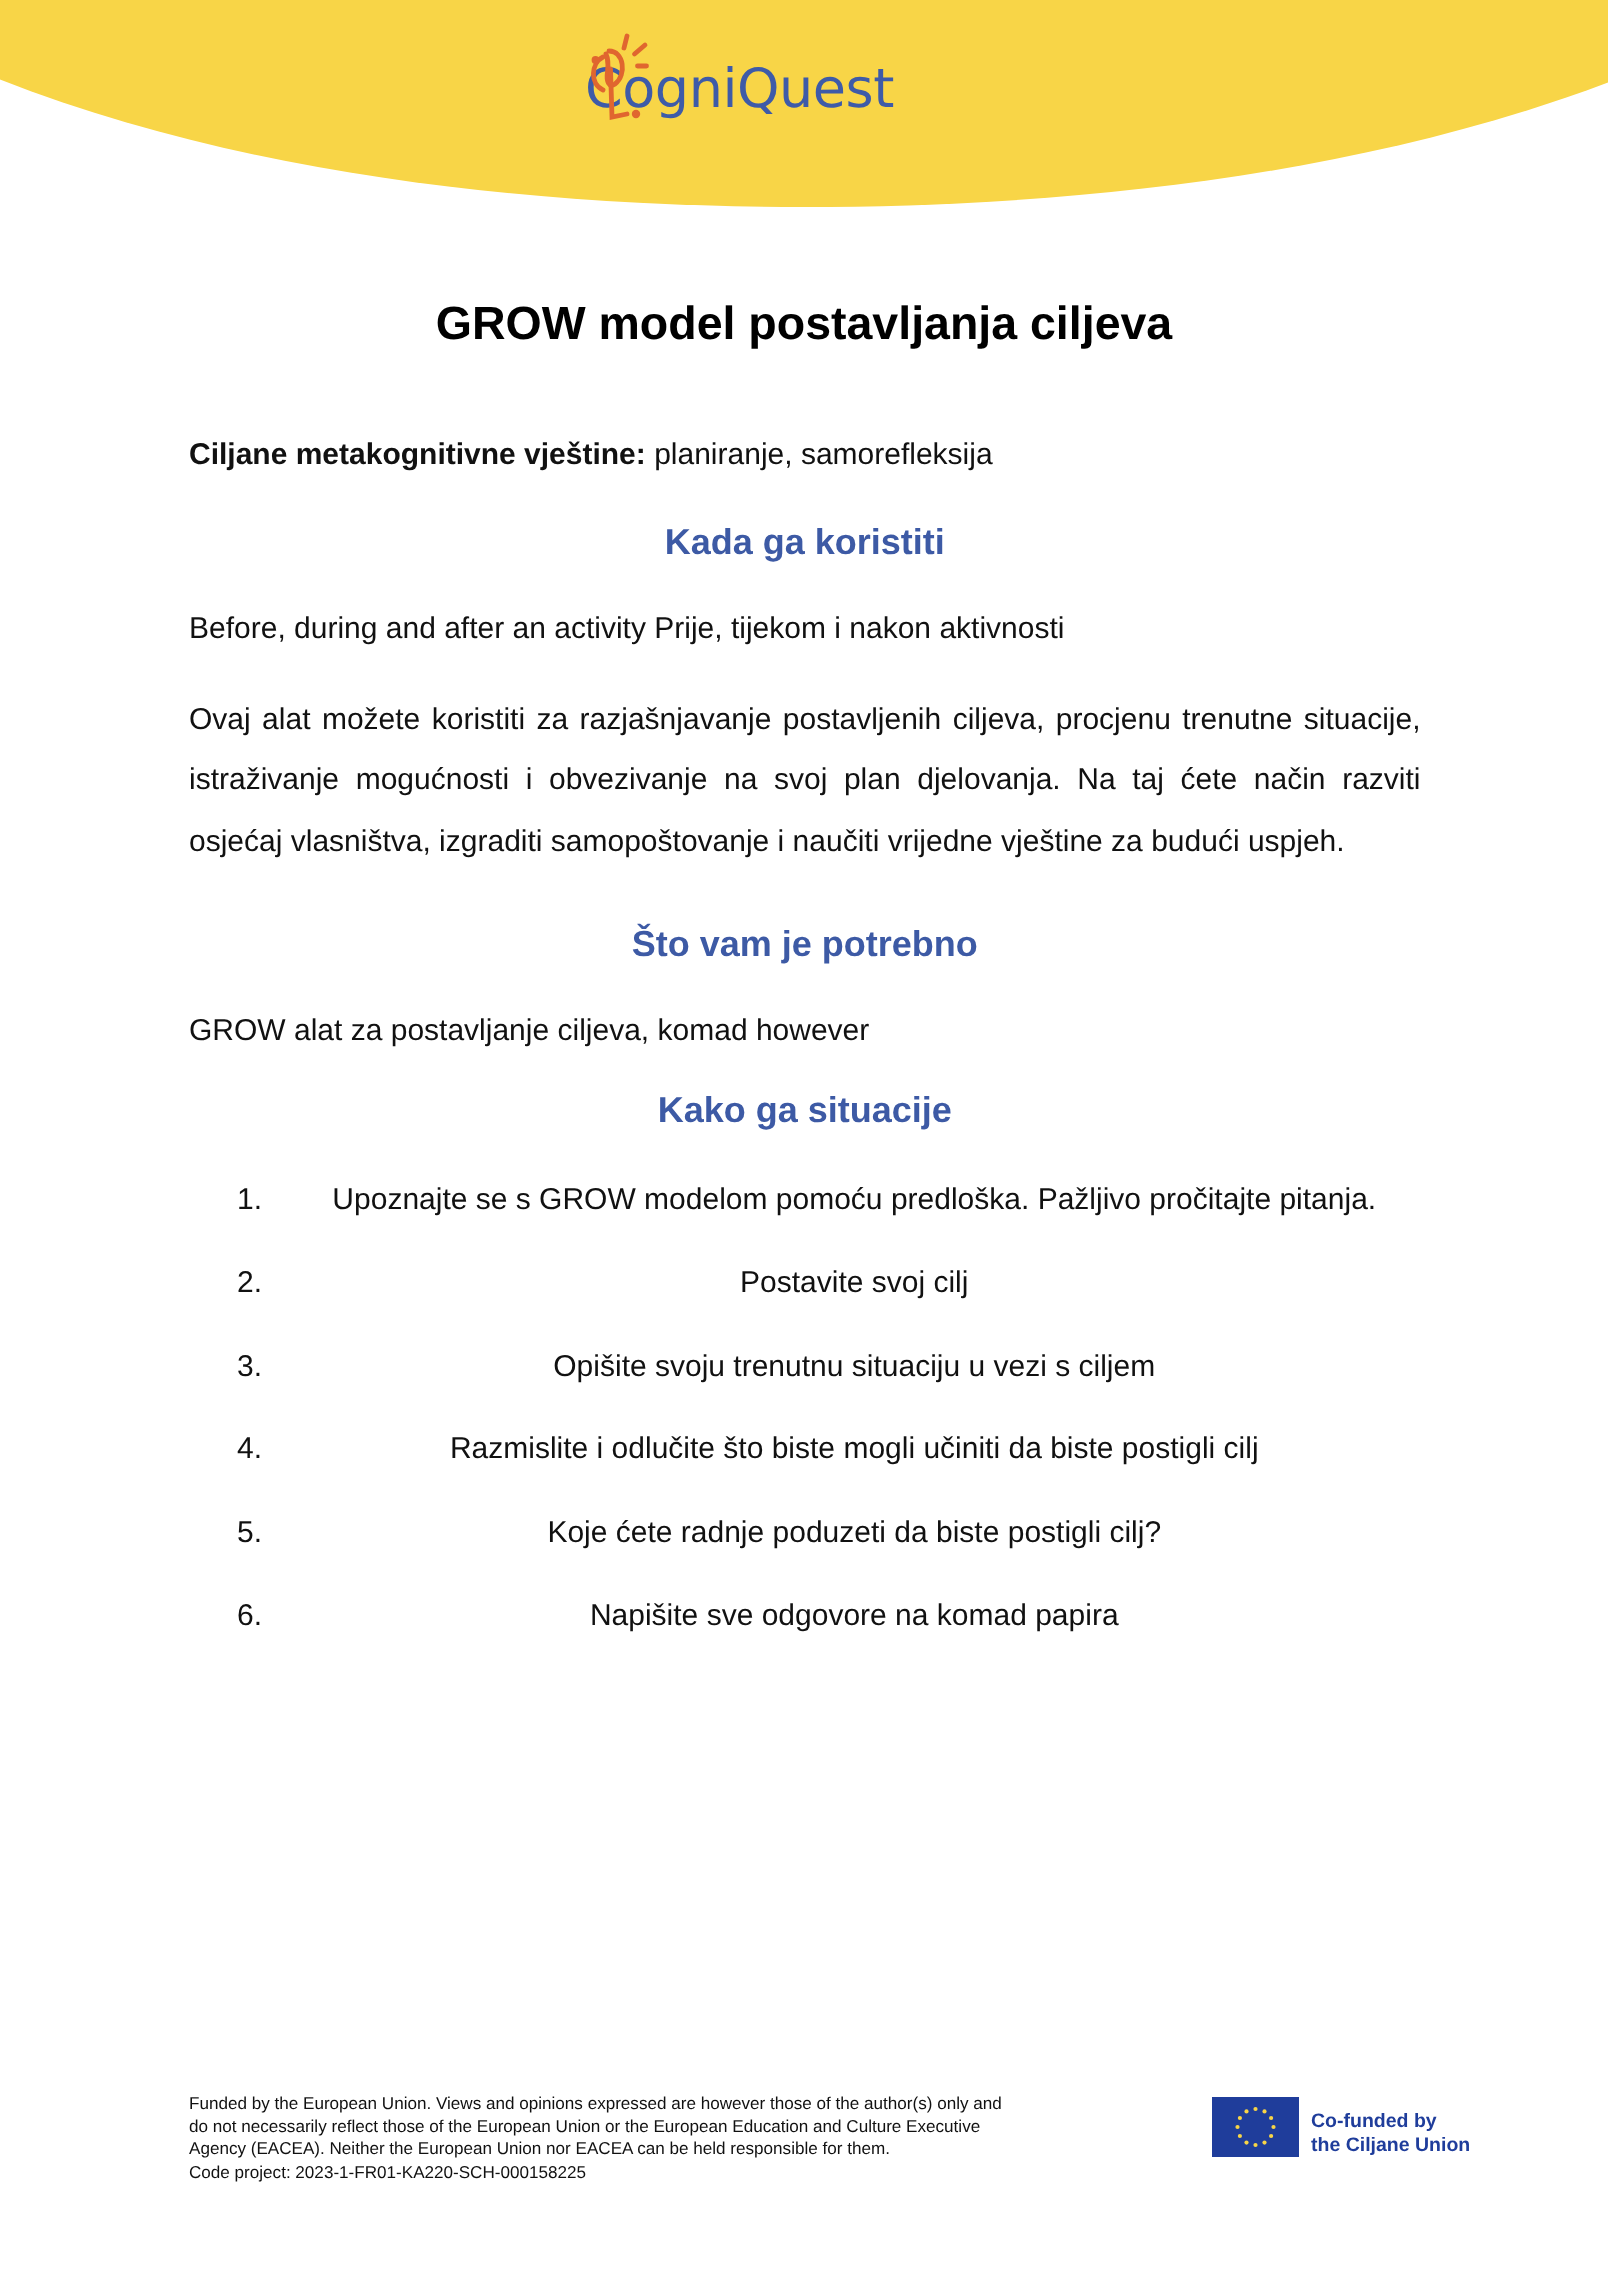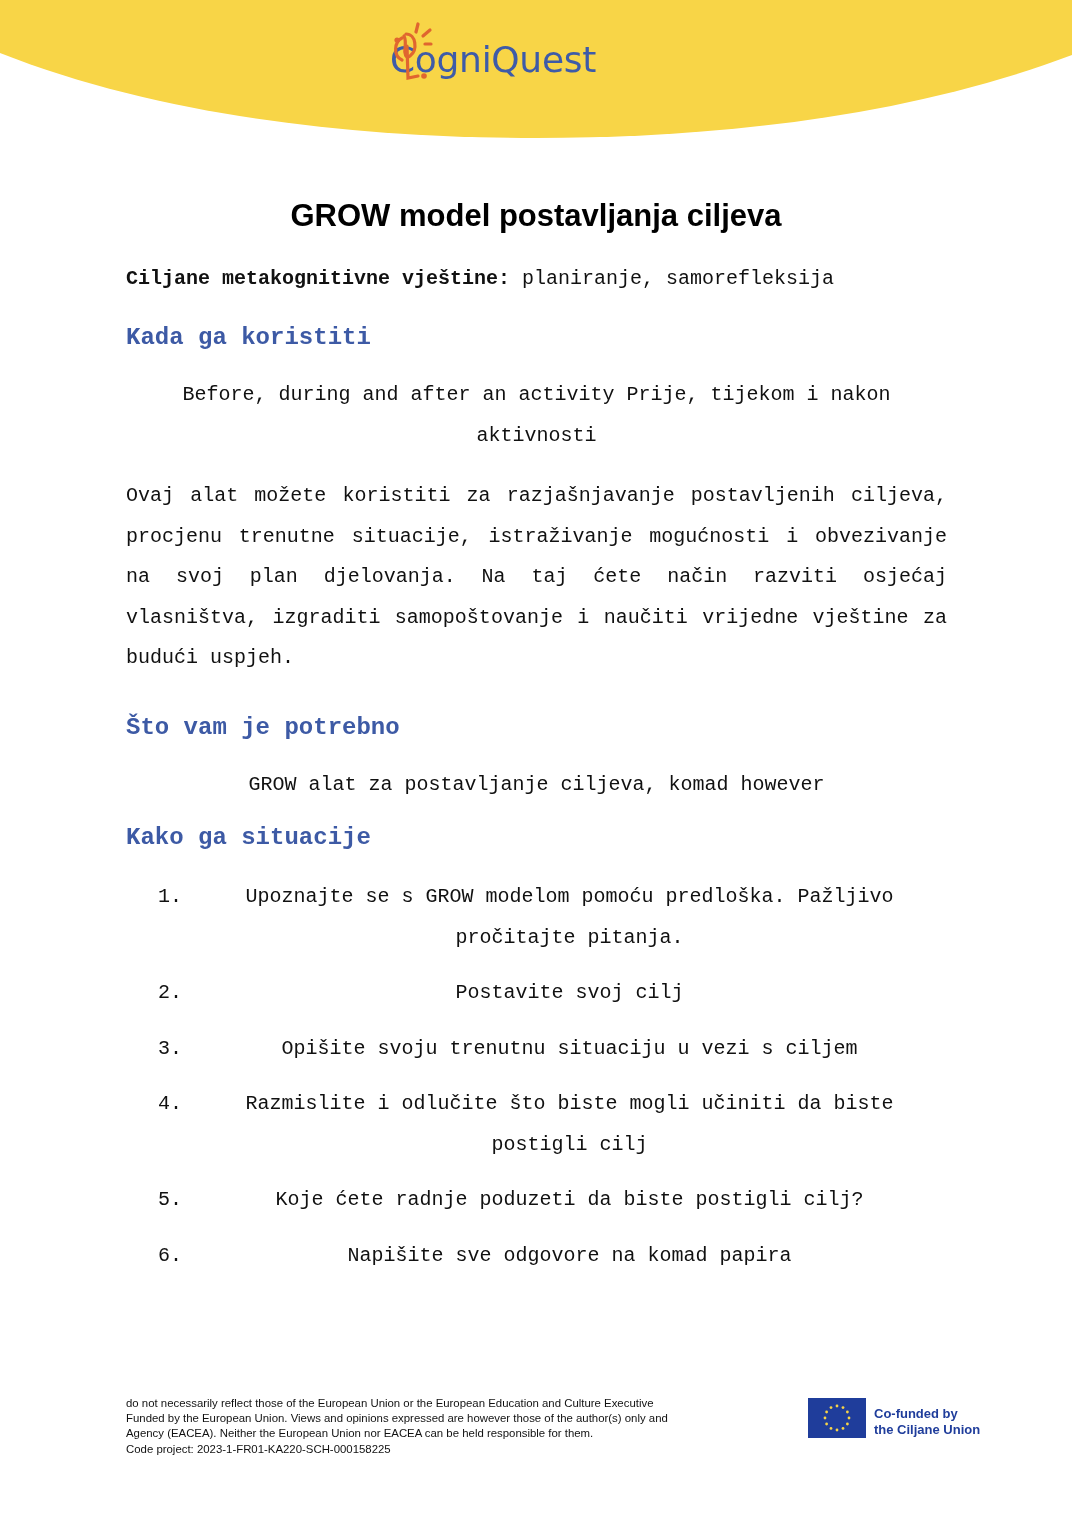--- a/index.html
+++ b/index.html
@@ -17,27 +17,27 @@
     }
     .logo-mark { width: 52px; height: 66px; }
     .logo-text {
       font-family: "DejaVu Sans", sans-serif; font-size: 36px; color: #3E5BA8;
       letter-spacing: -0.3px; margin-left: 2px; margin-top: 8px;
     }
     .title {
       position: absolute; left: 0; width: 1072px; top: 198px; text-align: center;
       font-size: 31px; font-weight: bold; color: #000; margin: 0;
     }
-    .content { position: absolute; left: 126px; width: 821px; top: 264px; font-family: Liberation Mono, monospace; }
+    .content { position: absolute; left: 126px; width: 821px; top: 288px; }
     .skills { font-size: 20px; margin: 0; line-height: 30px; }
     .skills b { font-weight: bold; }
     .h2 {
-      font-size: 24px; font-weight: bold; color: #3D5AA5; margin: 0; line-height: 34px;
+      font-size: 24px; font-weight: bold; color: #3D5AA5; margin: 0; line-height: 34px; text-align: center;
     }
-    .p { font-size: 20px; margin: 0; line-height: 40.5px; text-align: center; }
+    .p { font-size: 20px; margin: 0; line-height: 40.5px; }
     .justify { text-align: justify; }
     .steps { list-style: none; margin: 0; padding: 0; }
     .steps li { display: flex; font-size: 20px; line-height: 40.5px; }
     .steps .num { width: 34px; margin-left: 32px; flex: none; }
     .steps .txt { flex: 1; text-align: center; }
     .footer-text {
       position: absolute; left: 126px; top: 1396px; width: 660px;
       font-size: 11.4px; line-height: 15.2px; color: #111;
     }
     .eu-logo { position: absolute; left: 808px; top: 1398px; display: flex; align-items: flex-end; }
@@ -106,22 +106,22 @@
         <span class="txt">Koje ćete radnje poduzeti da biste postigli cilj?</span>
       </li>
     <li style="margin-top:15px">
         <span class="num">6.</span>
         <span class="txt">Napišite sve odgovore na komad papira</span>
       </li>
   </ol>
 </div>
 
 <div class="footer-text">
+  <div>Funded by the European Union. Views and opinions expressed are however those of the author(s) only and</div>
   <div>do not necessarily reflect those of the European Union or the European Education and Culture Executive</div>
-  <div>Funded by the European Union. Views and opinions expressed are however those of the author(s) only and</div>
   <div>Agency (EACEA). Neither the European Union nor EACEA can be held responsible for them.</div>
   <div>Code project: 2023-1-FR01-KA220-SCH-000158225</div>
 </div>
 
 <div class="eu-logo">
   <div class="eu-flag">
     <svg width="58" height="40" viewBox="0 0 58 40">
       <g fill="#F8D547">
         <circle cx="29" cy="8" r="1.4"></circle>
         <circle cx="35" cy="9.6" r="1.4"></circle>

